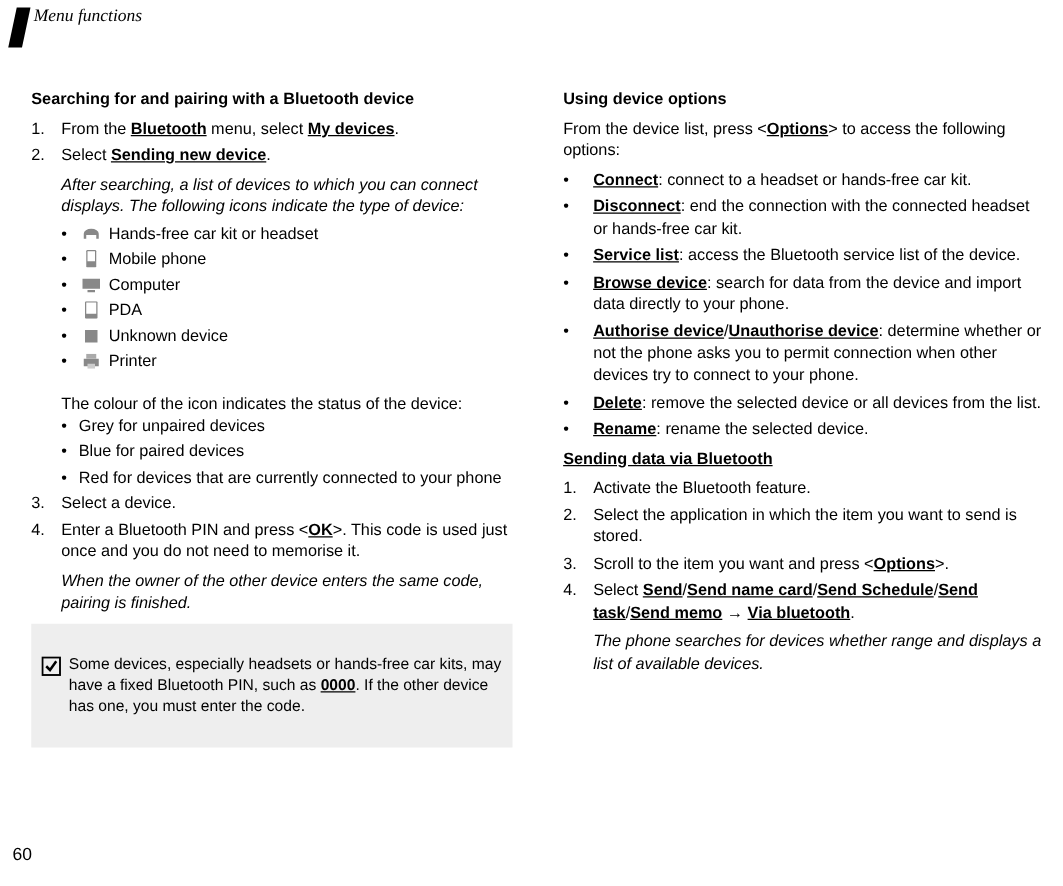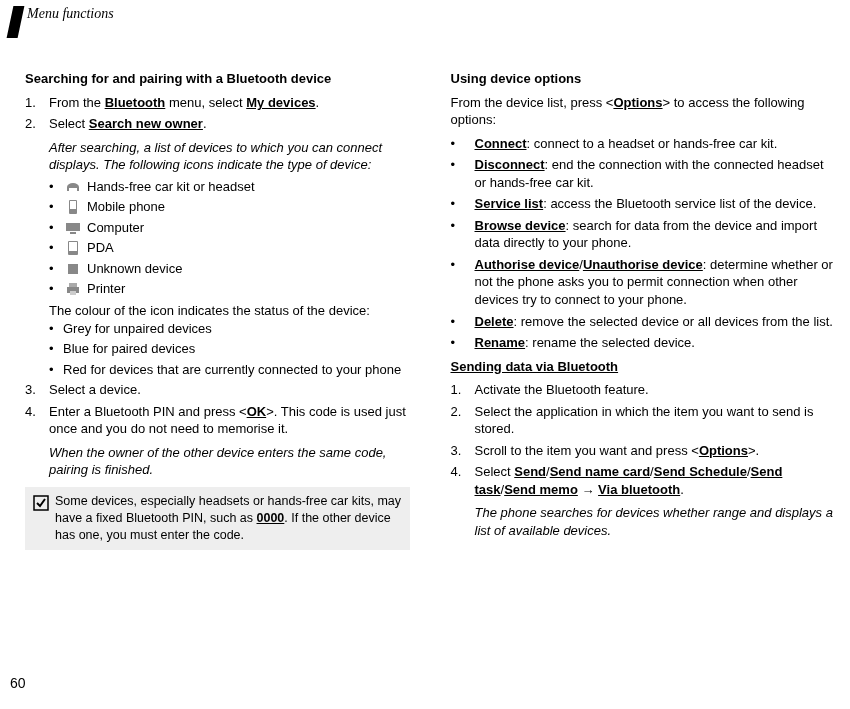--- a/index.html
+++ b/index.html
@@ -86,21 +86,21 @@
     display: inline-flex;
     align-items: center;
     justify-content: center;
     margin-right: 4px;
     flex-shrink: 0;
   }
   .icon-slot svg { display: block; }
   .note-box {
     background: #eeeeee;
     display: flex;
-    padding: 6px 8px;
+    padding: 24px 8px;
     margin-top: 8px;
     font-size: 12.5px;
     line-height: 1.35;
   }
   .note-icon {
     width: 22px;
     flex-shrink: 0;
     padding-top: 2px;
   }
   .option-item {
@@ -131,21 +131,21 @@
     <div class="ol-item">
       <div class="num">1.</div>
       <div class="body">
         <span>From the </span><b>Bluetooth</b><span> menu, select </span><b>My devices</b><span>.</span>
       </div>
     </div>
 
     <div class="ol-item">
       <div class="num">2.</div>
       <div class="body">
-        <span>Select </span><b>Search new owner</b><span>.</span>
+        <span>Select </span><b>Sending new device</b><span>.</span>
         <div class="para">After searching, a list of devices to which you can connect displays. The following icons indicate the type of device:</div>
       </div>
     </div>
 
     <div class="bullet-row">
       <span class="bullet-dot">•</span>
       <span class="icon-slot">
         <svg width="16" height="12" viewBox="0 0 16 12">
             <path d="M2 6 A6 4 0 0 1 14 6 L14 10 L12 10 L12 7 L4 7 L4 10 L2 10 Z" fill="#888"></path>
           </svg>
@@ -196,21 +196,21 @@
       <span class="icon-slot">
         <svg width="16" height="12" viewBox="0 0 16 12">
             <rect x="2" y="4" width="12" height="6" fill="#888"></rect>
             <rect x="4" y="0" width="8" height="4" fill="#aaa"></rect>
             <rect x="5" y="8" width="6" height="4" fill="#ccc"></rect>
           </svg>
       </span>
       <span>Printer</span>
     </div>
 
-    <div style="margin-left:24px; margin-top:4px;">The colour of the icon indicates the status of the device:</div>
+    <div style="margin-left:24px; margin-top:16px;">The colour of the icon indicates the status of the device:</div>
 
     <div class="bullet-row">
       <span class="bullet-dot">•</span>
       <span>Grey for unpaired devices</span>
     </div>
     <div class="bullet-row">
       <span class="bullet-dot">•</span>
       <span>Blue for paired devices</span>
     </div>
     <div class="bullet-row">

